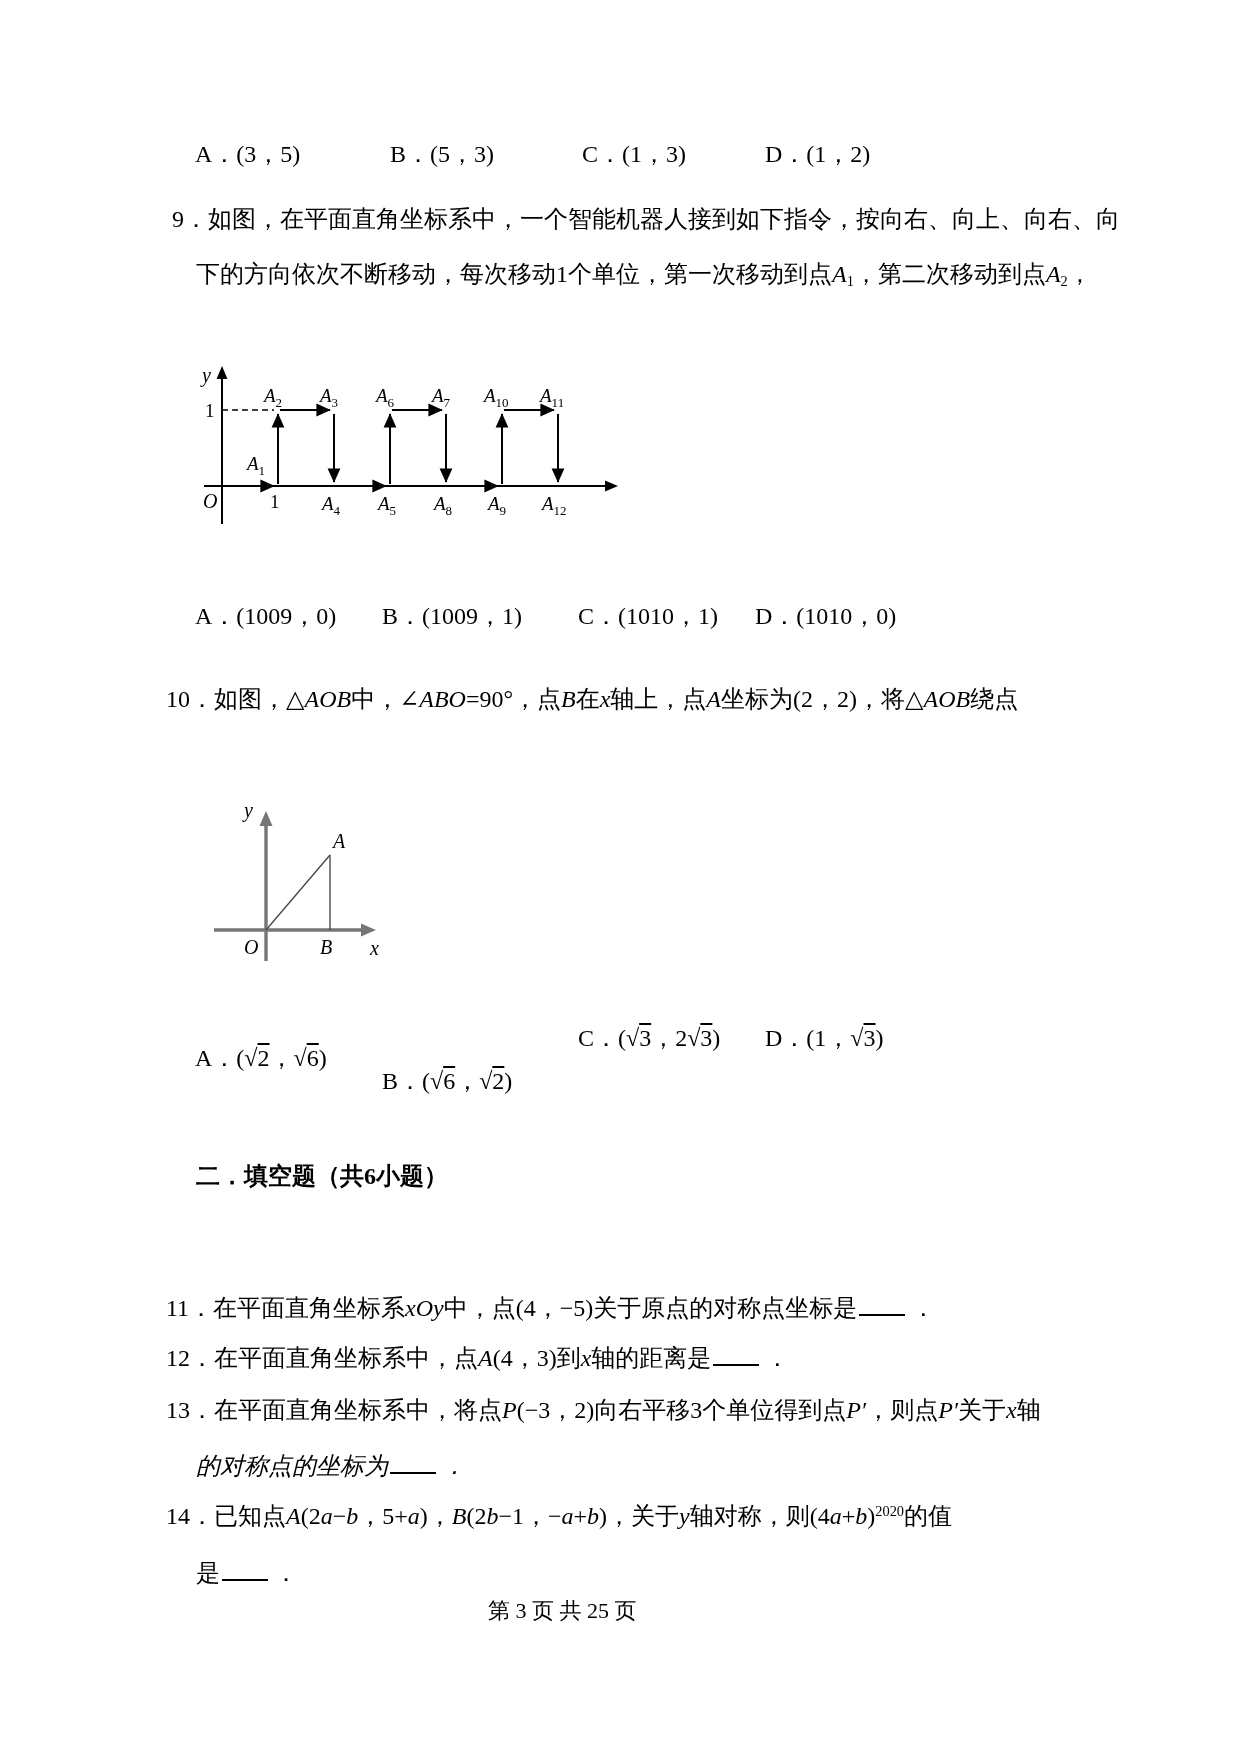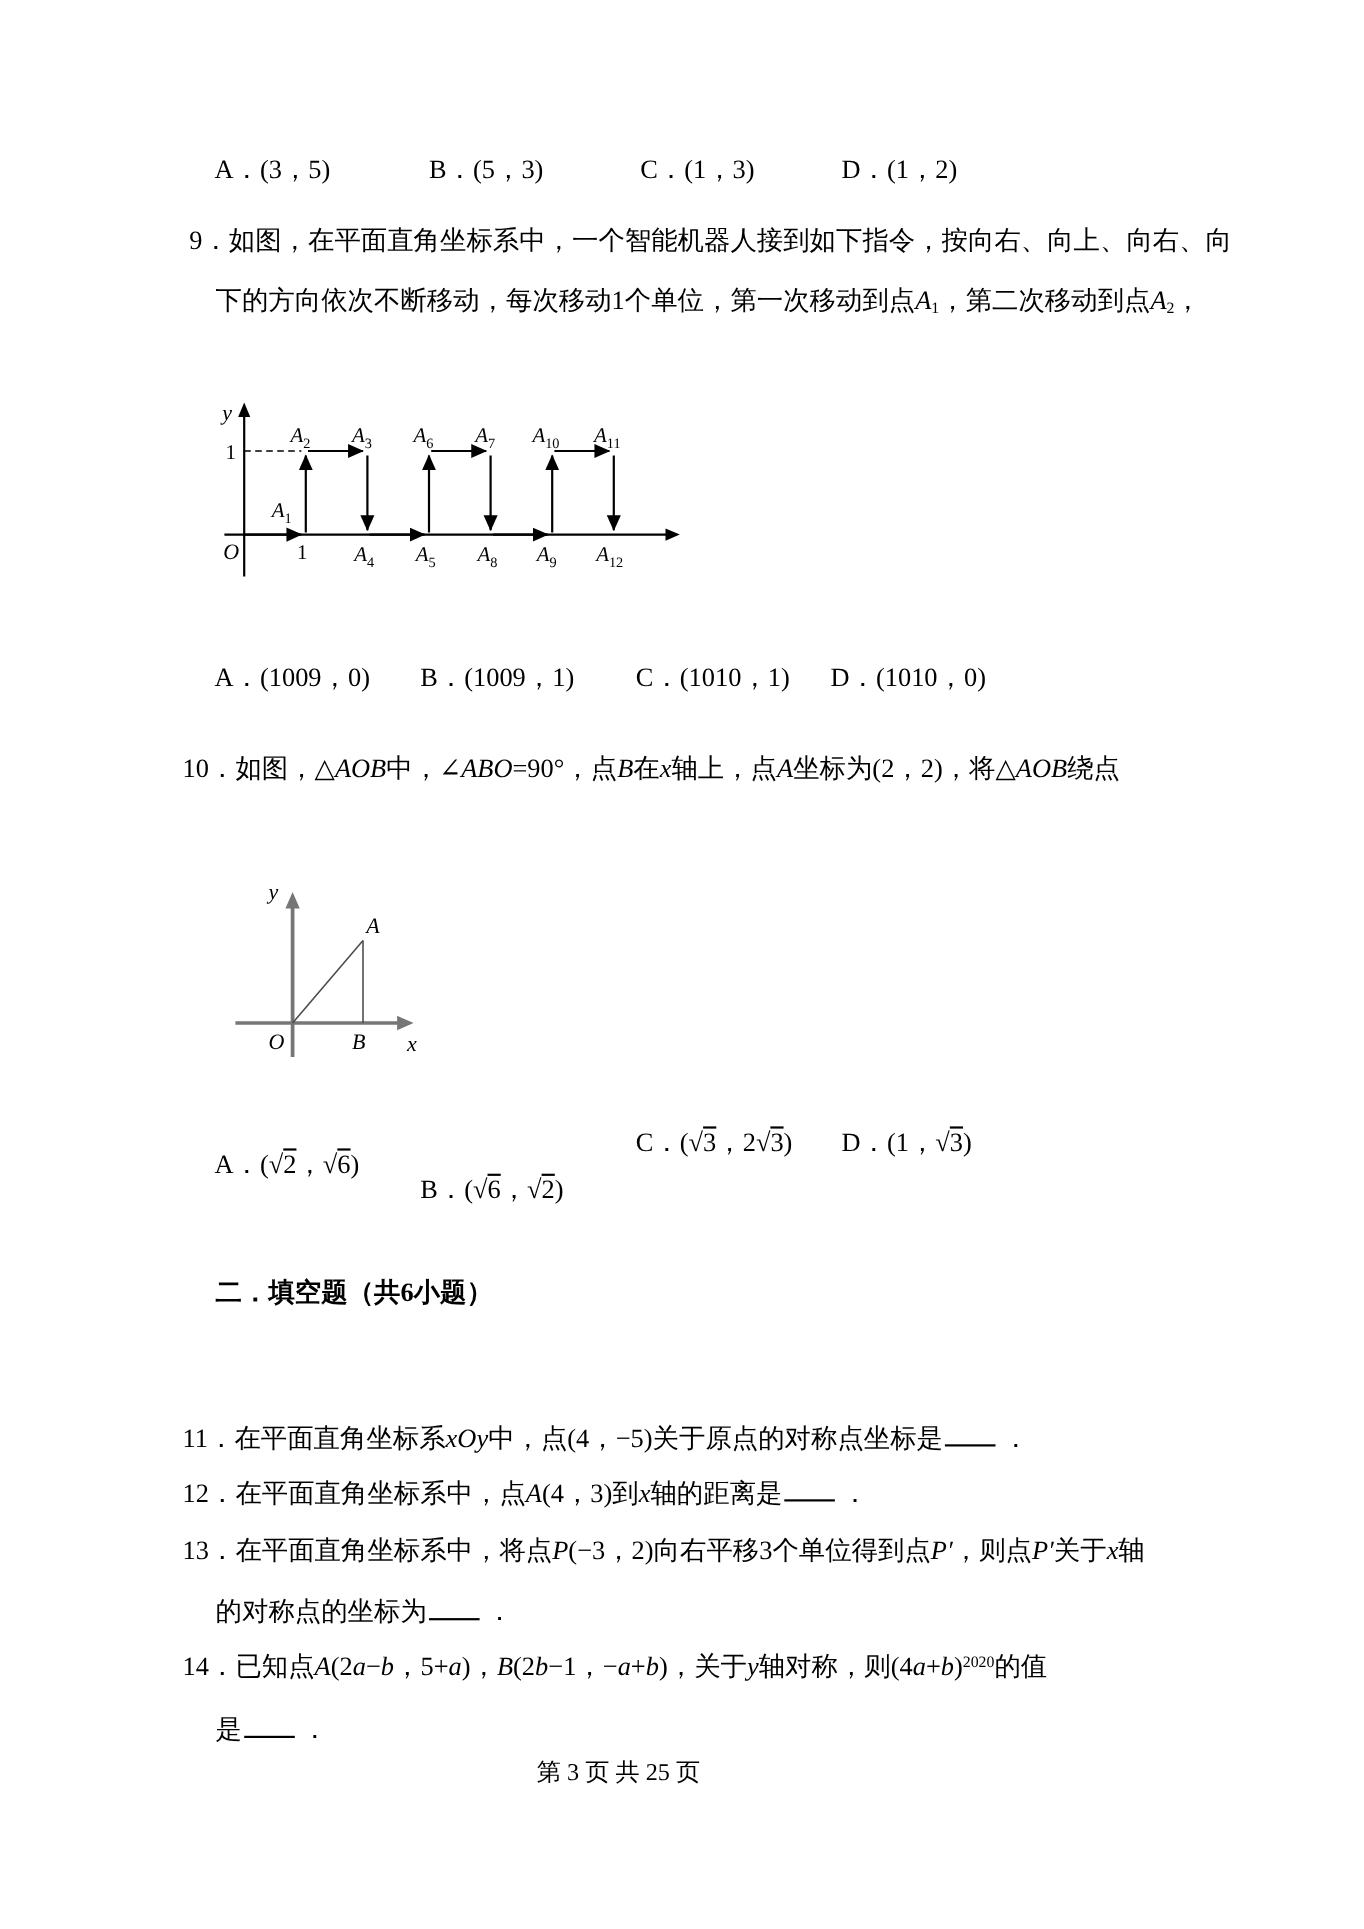--- a/index.html
+++ b/index.html
@@ -125,19 +125,19 @@
     <span class="opt" style="left:382px;margin-top:43px;"><span>B．(</span><span class="sqrt">√<span class="rad">6</span></span><span>，</span><span class="sqrt">√<span class="rad">2</span></span><span>)</span></span>
     <span class="opt" style="left:578px;text-align:center;"><span>C．(</span><span class="sqrt">√<span class="rad">3</span></span><span>，2</span><span class="sqrt">√<span class="rad">3</span></span><span>)</span></span>
     <span class="opt" style="left:765px;"><span>D．(1，</span><span class="sqrt">√<span class="rad">3</span></span><span>)</span></span>
   </div>
 
   <div class="line bold" style="left:196px;top:1160px;">二．填空题（共6小题）</div>
 
   <div class="line" style="left:166px;top:1292px;"><span>11．在平面直角坐标系</span><span style="font-style: italic;">xOy</span><span>中，点(4，−5)关于原点的对称点坐标是</span><span class="blank" style="width: 46px;"></span><span>．</span></div>
   <div class="line" style="left:166px;top:1322px;margin-top:20px;"><span>12．在平面直角坐标系中，点</span><span style="font-style: italic;">A</span><span>(4，3)到</span><span style="font-style: italic;">x</span><span>轴的距离是</span><span class="blank" style="width: 46px;"></span><span>．</span></div>
   <div class="line" style="left:166px;top:1394px;"><span>13．在平面直角坐标系中，将点</span><span style="font-style: italic;">P</span><span>(−3，2)向右平移3个单位得到点</span><span style="font-style: italic;">P′</span><span>，则点</span><span style="font-style: italic;">P′</span><span>关于</span><span style="font-style: italic;">x</span><span>轴</span></div>
-  <div class="line" style="left:196px;top:1450px;"><span>的对称点的坐标为</span><span class="blank" style="width: 46px;"></span><span>．</span></div>
+  <div class="line" style="left:196px;top:1450px;font-style:italic;"><span>的对称点的坐标为</span><span class="blank" style="width: 46px;"></span><span>．</span></div>
   <div class="line" style="left:166px;top:1500px;"><span>14．已知点</span><span style="font-style: italic;">A</span><span>(2</span><span style="font-style: italic;">a</span><span>−</span><span style="font-style: italic;">b</span><span>，5+</span><span style="font-style: italic;">a</span><span>)，</span><span style="font-style: italic;">B</span><span>(2</span><span style="font-style: italic;">b</span><span>−1，−</span><span style="font-style: italic;">a</span><span>+</span><span style="font-style: italic;">b</span><span>)，关于</span><span style="font-style: italic;">y</span><span>轴对称，则(4</span><span style="font-style: italic;">a</span><span>+</span><span style="font-style: italic;">b</span><span>)</span><sup>2020</sup><span>的值</span></div>
   <div class="line" style="left:196px;top:1557px;"><span>是</span><span class="blank" style="width: 46px;"></span><span>．</span></div>
 
   <div class="footer" style="left:488px;top:1596px;">第 3 页 共 25 页</div>
 
 </div>
 
 </body></html>

